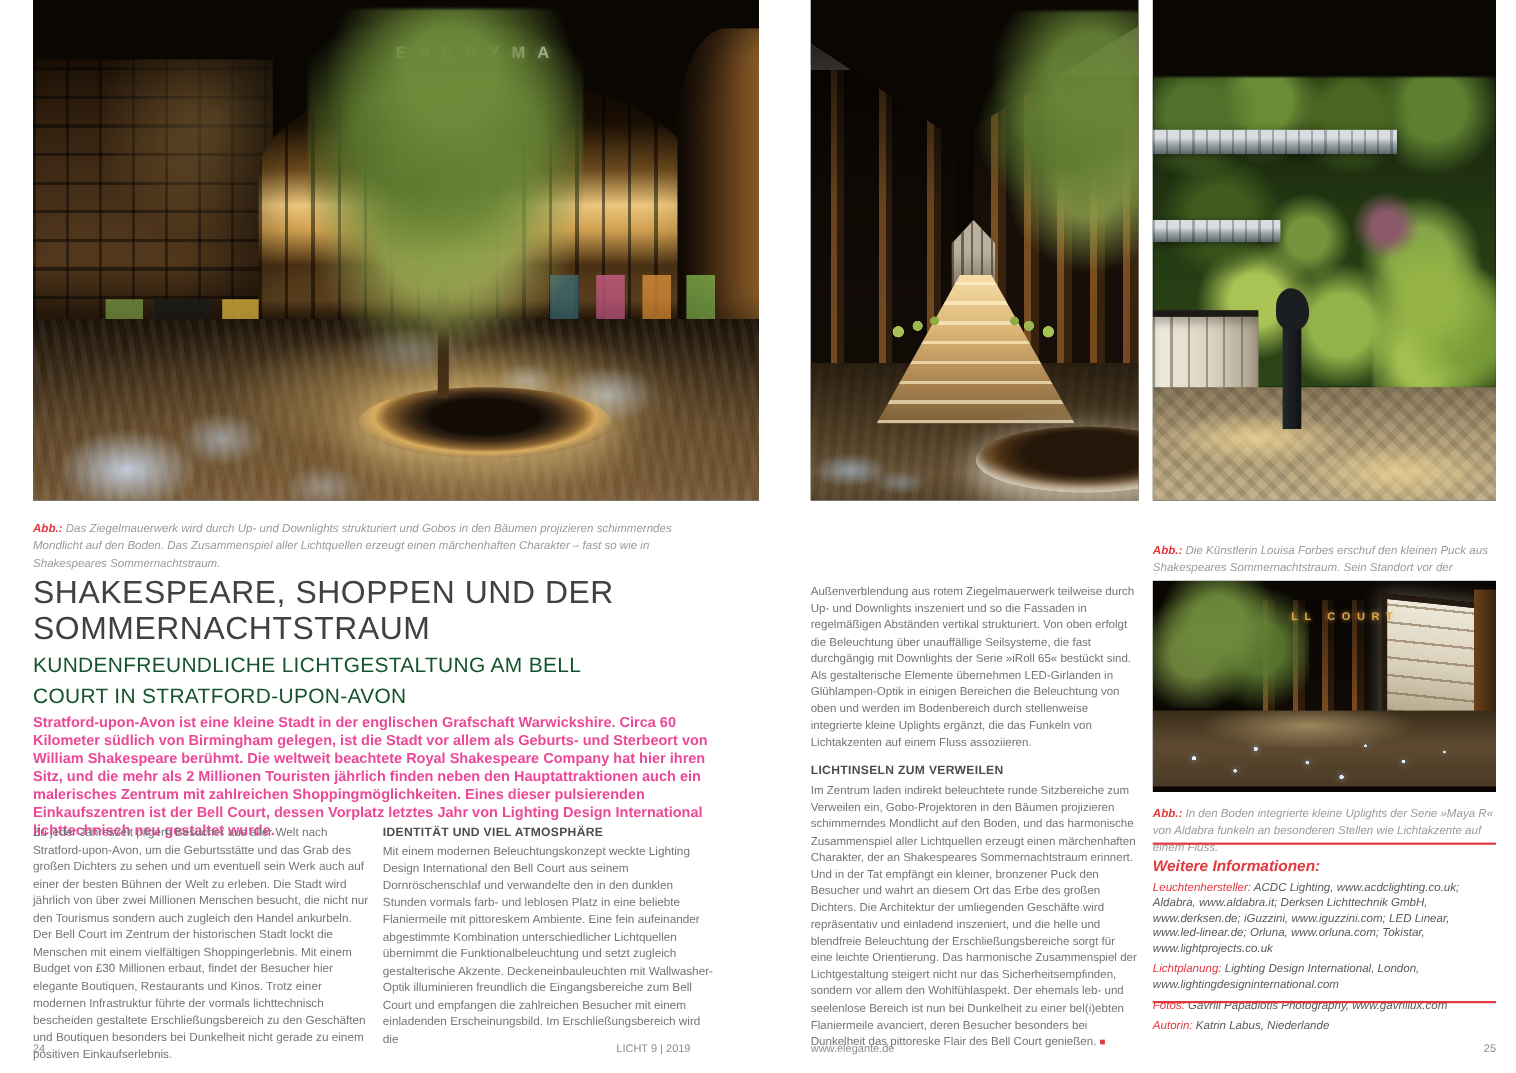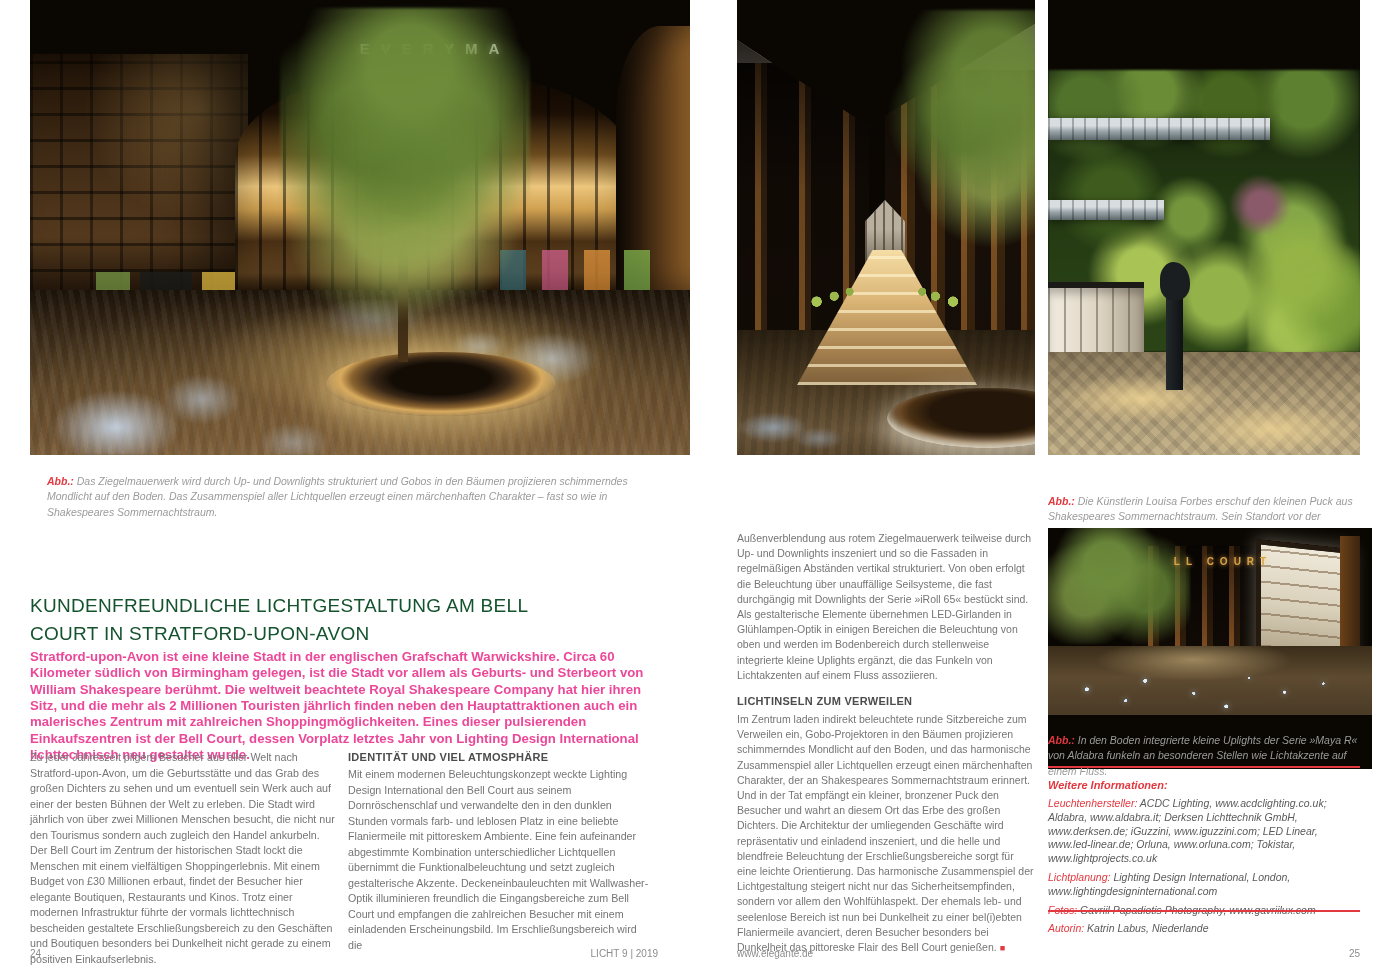--- a/index.html
+++ b/index.html
@@ -166,21 +166,21 @@
     background:
       radial-gradient(ellipse 120px 34px at 30% 45%, rgba(244,216,150,.80), transparent 70%),
       radial-gradient(ellipse 130px 38px at 72% 75%, rgba(244,216,150,.75), transparent 70%),
       repeating-linear-gradient(45deg, rgba(0,0,0,.10) 0 5px, transparent 5px 12px),
       repeating-linear-gradient(-45deg, rgba(0,0,0,.08) 0 7px, transparent 7px 15px),
       linear-gradient(180deg,#8a7a5c 0%,#b5a27c 45%,#c4b28a 100%);}
   .p3-statue{left:118px;top:295px;width:17px;height:95px;
     background:linear-gradient(90deg,#23282b,#0f1214);}
   .p3-figure{left:112px;top:262px;width:30px;height:38px;border-radius:45% 55% 40% 40%;background:#1a1e20;}
   
-  .p4{left:1048px;top:528px;width:312px;height:241px;padding-left:12px;}
+  .p4{left:1048px;top:528px;width:312px;height:192px;}
   .p4-bricks{left:84px;top:18px;width:140px;height:112px;filter:blur(.5px);
     background:
       linear-gradient(180deg, rgba(0,0,0,.6), rgba(0,0,0,.05)),
       repeating-linear-gradient(90deg,#120b06 0 16px,#8a5526 16px 21px,#35200d 21px 27px);}
   .p4-shop{left:208px;top:16px;width:86px;height:118px;transform:skewY(6deg);
     border:5px solid #241a10;box-shadow:0 0 18px rgba(255,245,220,.35);
     background:
       repeating-linear-gradient(0deg, rgba(120,95,65,.55) 0 2px, transparent 2px 16px),
       linear-gradient(180deg,#efe9da 0%,#d9d0ba 50%,#a89a7e 100%);}
   .p4-brickR{left:292px;top:8px;width:20px;height:145px;
@@ -203,46 +203,46 @@
       radial-gradient(circle 2.5px at 24% 75%, #cfe6ff 0 60%, transparent 70%),
       radial-gradient(circle 3px at 30% 40%, #dff0ff 0 60%, transparent 70%),
       radial-gradient(circle 2.5px at 45% 62%, #cfe6ff 0 60%, transparent 70%),
       radial-gradient(circle 3px at 55% 85%, #dff0ff 0 60%, transparent 70%),
       radial-gradient(circle 2px at 62% 35%, #cfe6ff 0 60%, transparent 70%),
       radial-gradient(circle 2.5px at 73% 60%, #dff0ff 0 60%, transparent 70%),
       radial-gradient(circle 2px at 85% 45%, #cfe6ff 0 60%, transparent 70%);}
   
   .caption{position:absolute;font-size:10.5px;line-height:15.5px;font-style:italic;color:#9b9b9b;}
   .cap-label{color:#e2383f;font-weight:700;}
-  .cap1{left:30px;top:463px;width:585px;margin-left:17px;}
+  .cap1{left:30px;top:463px;width:585px;}
   .cap2{left:737px;top:463px;width:298px;}
   .cap3{left:1048px;top:483px;width:312px;}
   .cap4{left:1048px;top:722px;width:312px;}
   .title{position:absolute;left:30px;top:504px;width:560px;font-size:29px;line-height:33px;
     font-weight:400;color:#414141;letter-spacing:.5px;}
   .subtitle{position:absolute;left:30px;top:576px;width:500px;font-size:19px;line-height:28px;
     font-weight:400;color:#14532d;letter-spacing:.3px;}
   .intro{position:absolute;left:30px;top:636px;width:618px;font-size:13.2px;line-height:16.3px;
     font-weight:700;color:#ec4899;}
   .bodytext{font-size:10.7px;line-height:15.5px;color:#757575;margin:0;}
   .colheading{font-size:11px;line-height:15px;font-weight:700;color:#4c4c4c;letter-spacing:.3px;margin:0 0 2px 0;}
   .col1{position:absolute;left:30px;top:750px;width:305px;}
   .col2{position:absolute;left:348px;top:750px;width:302px;}
   .rcol{position:absolute;left:737px;top:531px;width:298px;}
   .rcol .bodytext{font-size:10.5px;line-height:15.2px;}
   .rcol .colheading{margin:11px 0 3px 0;}
   .endmark{color:#e2383f;font-size:9px;}
   .rule{position:absolute;left:1048px;width:312px;height:2px;background:#e2383f;}
   .rule-top{top:766px;} .rule-bottom{top:910px;}
   .info{position:absolute;left:1048px;top:779px;width:312px;font-style:italic;}
-  .info-heading{color:#e2383f;font-weight:700;font-size:11px;margin:0 0 6px 0;}
+  .info-heading{color:#e2383f;font-weight:700;font-size:14px;margin:0 0 6px 0;}
   .info-item{font-size:10.5px;line-height:13.8px;color:#5a5a5a;margin:0 0 5px 0;}
   .info-label{color:#e2383f;}
   .footer{position:absolute;top:948px;font-size:10px;color:#8c8c8c;}
-  .f-24{left:30px;} .f-issue{left:530px;width:128px;text-align:right;}
+  .f-24{left:30px;} .f-issue{left:530px;width:128px;text-align:center;}
   .f-site{left:737px;} .f-25{left:1330px;width:30px;text-align:right;}
 </style>
 </head>
 <body>
 
 <div class="spread">
 
   <div class="photo p1">
     <div class="layer p1-bldgL"></div>
     <div class="layer p1-panels"></div>
@@ -253,20 +253,21 @@
     <div class="layer p1-posters"></div>
     <div class="layer p1-ground"></div>
     <div class="layer p1-dapples"></div>
     <div class="layer p1-bench"></div>
     <div class="layer p1-trunk"></div>
     <div class="layer p1-tree"></div>
   </div>
 
   <p class="caption cap1"><span class="cap-label">Abb.:</span> <span>Das Ziegelmauerwerk wird durch Up- und Downlights strukturiert und Gobos in den Bäumen projizieren schimmerndes Mondlicht auf den Boden. Das Zusammenspiel aller Lichtquellen erzeugt einen märchenhaften Charakter – fast so wie in Shakespeares Sommernachtstraum.</span></p>
 
+  <h1 class="title">SHAKESPEARE, SHOPPEN UND DER SOMMERNACHTSTRAUM</h1>
   <h2 class="subtitle">KUNDENFREUNDLICHE LICHTGESTALTUNG AM BELL COURT IN STRATFORD-UPON-AVON</h2>
   <p class="intro">Stratford-upon-Avon ist eine kleine Stadt in der englischen Grafschaft Warwickshire. Circa 60 Kilometer südlich von Birmingham gelegen, ist die Stadt vor allem als Geburts- und Sterbeort von William Shakespeare berühmt. Die weltweit beachtete Royal Shakespeare Company hat hier ihren Sitz, und die mehr als 2 Millionen Touristen jährlich finden neben den Hauptattraktionen auch ein malerisches Zentrum mit zahlreichen Shoppingmöglichkeiten. Eines dieser pulsierenden Einkaufszentren ist der Bell Court, dessen Vorplatz letztes Jahr von Lighting Design International lichttechnisch neu gestaltet wurde.</p>
 
   <div class="col1">
     <p class="bodytext">Zu jeder Jahreszeit pilgern Besucher aus aller Welt nach Stratford-upon-Avon, um die Geburtsstätte und das Grab des großen Dichters zu sehen und um eventuell sein Werk auch auf einer der besten Bühnen der Welt zu erleben. Die Stadt wird jährlich von über zwei Millionen Menschen besucht, die nicht nur den Tourismus sondern auch zugleich den Handel ankurbeln. Der Bell Court im Zentrum der historischen Stadt lockt die Menschen mit einem vielfältigen Shoppingerlebnis. Mit einem Budget von £30 Millionen erbaut, findet der Besucher hier elegante Boutiquen, Restaurants und Kinos. Trotz einer modernen Infrastruktur führte der vormals lichttechnisch bescheiden gestaltete Erschließungsbereich zu den Geschäften und Boutiquen besonders bei Dunkelheit nicht gerade zu einem positiven Einkaufserlebnis.</p>
   </div>
   <div class="col2">
     <h3 class="colheading">IDENTITÄT UND VIEL ATMOSPHÄRE</h3>
     <p class="bodytext">Mit einem modernen Beleuchtungskonzept weckte Lighting Design International den Bell Court aus seinem Dornröschenschlaf und verwandelte den in den dunklen Stunden vormals farb- und leblosen Platz in eine beliebte Flaniermeile mit pittoreskem Ambiente. Eine fein aufeinander abgestimmte Kombination unterschiedlicher Lichtquellen übernimmt die Funktionalbeleuchtung und setzt zugleich gestalterische Akzente. Deckeneinbauleuchten mit Wallwasher-Optik illuminieren freundlich die Eingangsbereiche zum Bell Court und empfangen die zahlreichen Besucher mit einem einladenden Erscheinungsbild. Im Erschließungsbereich wird die</p>
   </div>

